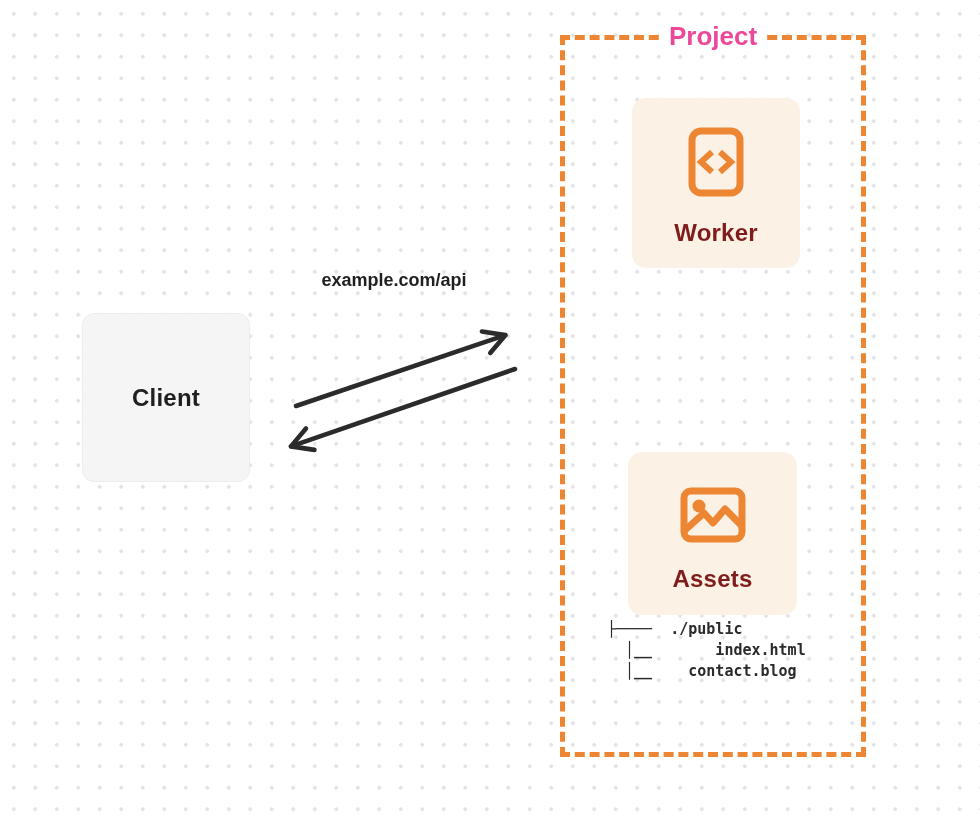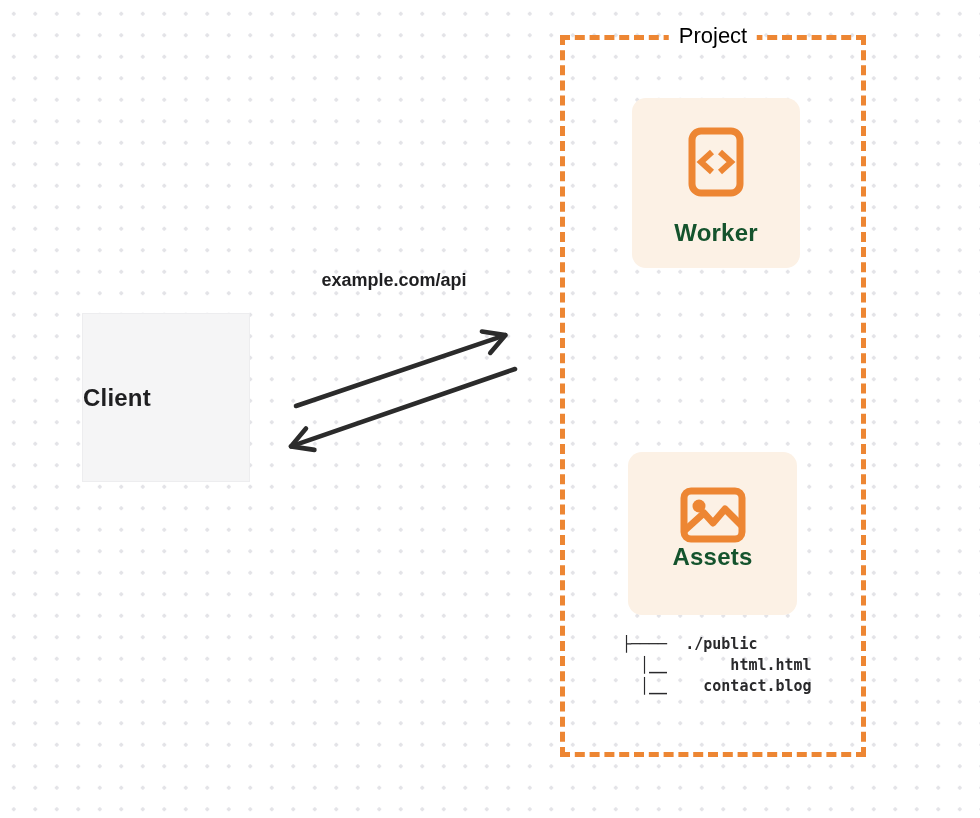--- a/index.html
+++ b/index.html
@@ -16,22 +16,22 @@
     background-position: 3px 3px;
   }
 
   
   .client-card {
     position: absolute;
     left: 82px; top: 313px;
     width: 166px; height: 167px;
     background: #f5f5f6;
     border: 1px solid #ededef;
-    border-radius: 0;
-    display: flex; align-items: center; justify-content: flex-start;
+    border-radius: 12px;
+    display: flex; align-items: center; justify-content: center;
   }
   .client-card .label {
     font-size: 24px; font-weight: 700; color: #1f1f21; letter-spacing: 0.2px;
   }
 
   
   .request-label {
     position: absolute;
     left: 394px; top: 270px;
     transform: translateX(-50%);
@@ -52,47 +52,47 @@
     width: 306px; height: 722px;
     border: 5px dashed #ed8633;
     box-sizing: border-box;
   }
   .project-label {
     position: absolute;
     left: 50%; top: -18px;
     transform: translateX(-50%);
     background: #ffffff;
     padding: 0 10px;
-    font-size: 22px; font-weight: 400; color: #000000;
+    font-size: 26px; font-weight: 700; color: #ec4899;
     line-height: 28px;
     white-space: nowrap;
   }
 
   
   .node-card {
     position: absolute;
     background: #fcf1e5;
     border-radius: 14px;
     display: flex; flex-direction: column; align-items: center;
     box-sizing: border-box;
   }
   .node-card.worker { left: 632px; top: 98px;  width: 168px; height: 170px; padding-top: 29px; }
   .node-card.assets { left: 628px; top: 452px; width: 169px; height: 163px; padding-top: 35px; }
   .node-card .node-label {
-    font-size: 24px; font-weight: 700; color: #14532d; letter-spacing: 0.2px;
+    font-size: 24px; font-weight: 700; color: #7f1d1d; letter-spacing: 0.2px;
   }
   .node-card.worker .node-label { margin-top: 22px; }
-  .node-card.assets .node-label { }
+  .node-card.assets .node-label { margin-top: 22px; }
   .node-icon { display: block; }
 
   
   .file-tree {
     position: absolute;
     left: 607px; top: 619px;
-    margin: 15px;
+    margin: 0;
     font-family: "DejaVu Sans Mono", "Liberation Mono", monospace;
     font-size: 15px;
     font-weight: 600;
     line-height: 21px;
     color: #2a2a2c;
     white-space: pre;
   }
 </style>
 </head>
 <body>
@@ -136,15 +136,15 @@
             <rect x="4" y="4" width="58" height="48" rx="7"></rect>
           </clipPath>
       </defs>
       <rect x="4" y="4" width="58" height="48" rx="7" fill="none" stroke="#ed8633" stroke-width="7"></rect>
       <circle cx="19" cy="19" r="6.5" fill="#ed8633"></circle>
       <path d="M3 45 L24 26 L33 36 L45 22 L63 40" fill="none" stroke="#ed8633" stroke-width="7" stroke-linejoin="round" clip-path="url(#imgclip)"></path>
     </svg>
     <div class="node-label">Assets</div>
   </div>
 
-  <pre class="file-tree"><div>├────  ./public</div><div>  │__       html.html</div><div>  │__    contact.blog</div></pre>
+  <pre class="file-tree"><div>├────  ./public</div><div>  │__       index.html</div><div>  │__    contact.blog</div></pre>
 
 </div>
 
 </body></html>

